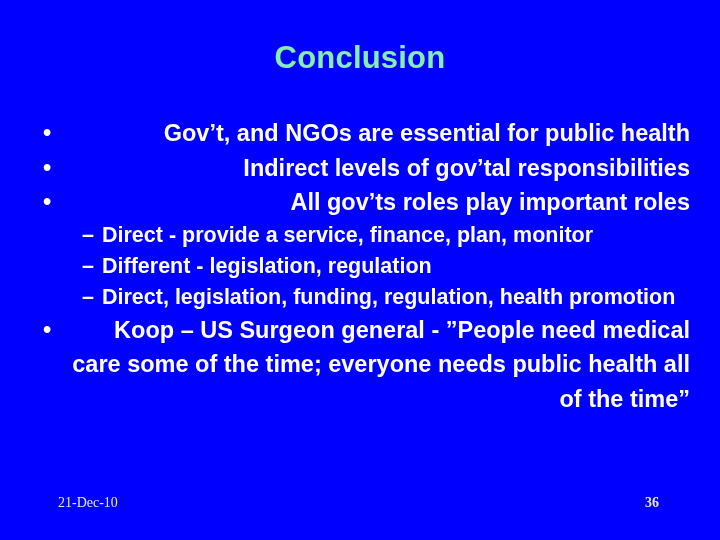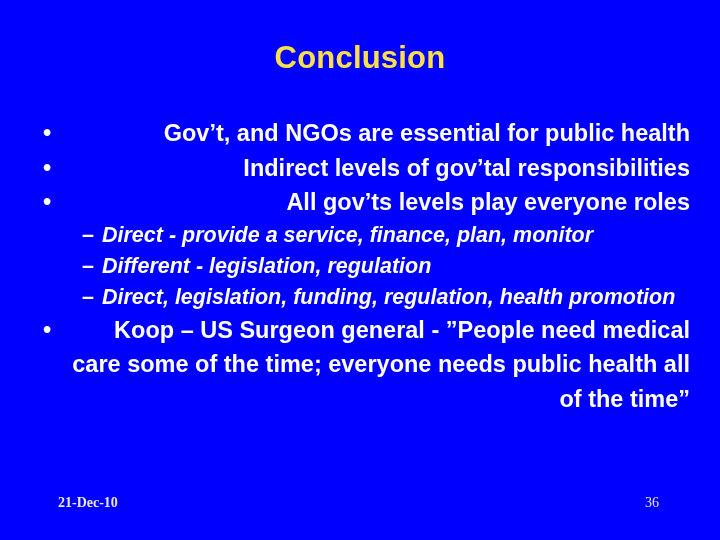--- a/index.html
+++ b/index.html
@@ -16,21 +16,21 @@
     height: 540px;
     background: #0000FF;
     overflow: hidden;
   }
   .slide-title {
     position: absolute;
     top: 40px;
     left: 0;
     width: 720px;
     text-align: center;
-    color: #fde047;
+    color: #86efac;
     font-size: 31px;
     font-weight: bold;
     line-height: 36px;
     letter-spacing: 0.2px;
     font-family: "Liberation Sans", sans-serif;
   }
   .body-block {
     position: absolute;
     top: 116px;
     left: 40px;
@@ -69,38 +69,37 @@
   }
   .lvl2 > .marker {
     position: absolute;
     left: 42px;
     top: 0;
     font-size: 21.5px;
     line-height: 31px;
   }
   .lvl2 > .text {
     display: block;
-    font-style: italic;
   }
   .footer-date {
     position: absolute;
     left: 58px;
     top: 495px;
     color: #E8E8E8;
     font-size: 14px;
-    font-weight: bold;
+    font-weight: normal;
     font-family: "Liberation Serif", serif;
   }
   .footer-page {
     position: absolute;
     left: 645px;
     top: 495px;
     color: #E8E8E8;
     font-size: 14px;
-    font-weight: normal;
+    font-weight: bold;
     font-family: "Liberation Serif", serif;
   }
 </style>
 </head>
 <body>
 
 <div class="slide">
 
   <div class="slide-title">Conclusion</div>
 
@@ -111,21 +110,21 @@
       <span class="text">Gov’t, and NGOs are essential for public health</span>
     </div>
 
     <div class="bullet-row lvl1">
       <span class="marker">•</span>
       <span class="text">Indirect levels of gov’tal responsibilities</span>
     </div>
 
     <div class="bullet-row lvl1">
       <span class="marker">•</span>
-      <span class="text">All gov’ts levels play everyone roles</span>
+      <span class="text">All gov’ts roles play important roles</span>
     </div>
 
     <div class="bullet-row lvl2">
       <span class="marker">–</span>
       <span class="text">Direct  - provide a service, finance, plan, monitor</span>
     </div>
 
     <div class="bullet-row lvl2">
       <span class="marker">–</span>
       <span class="text">Different - legislation, regulation</span>

